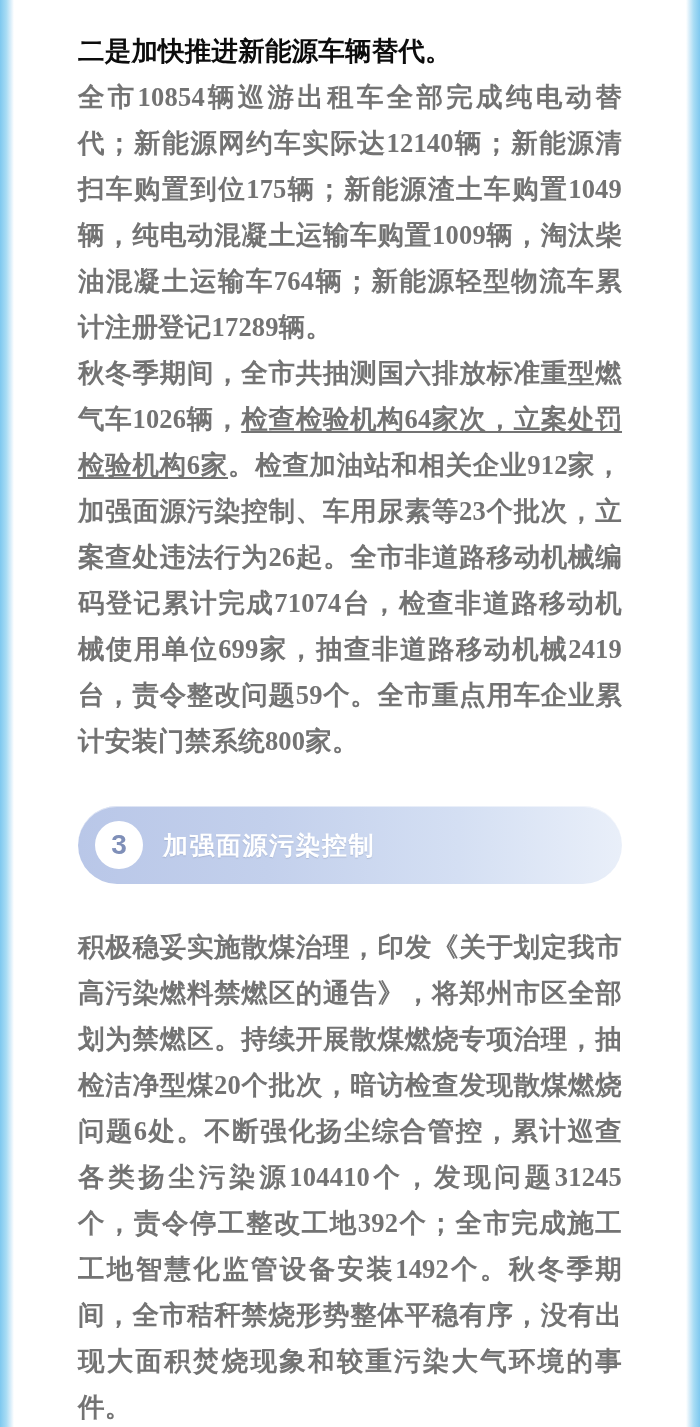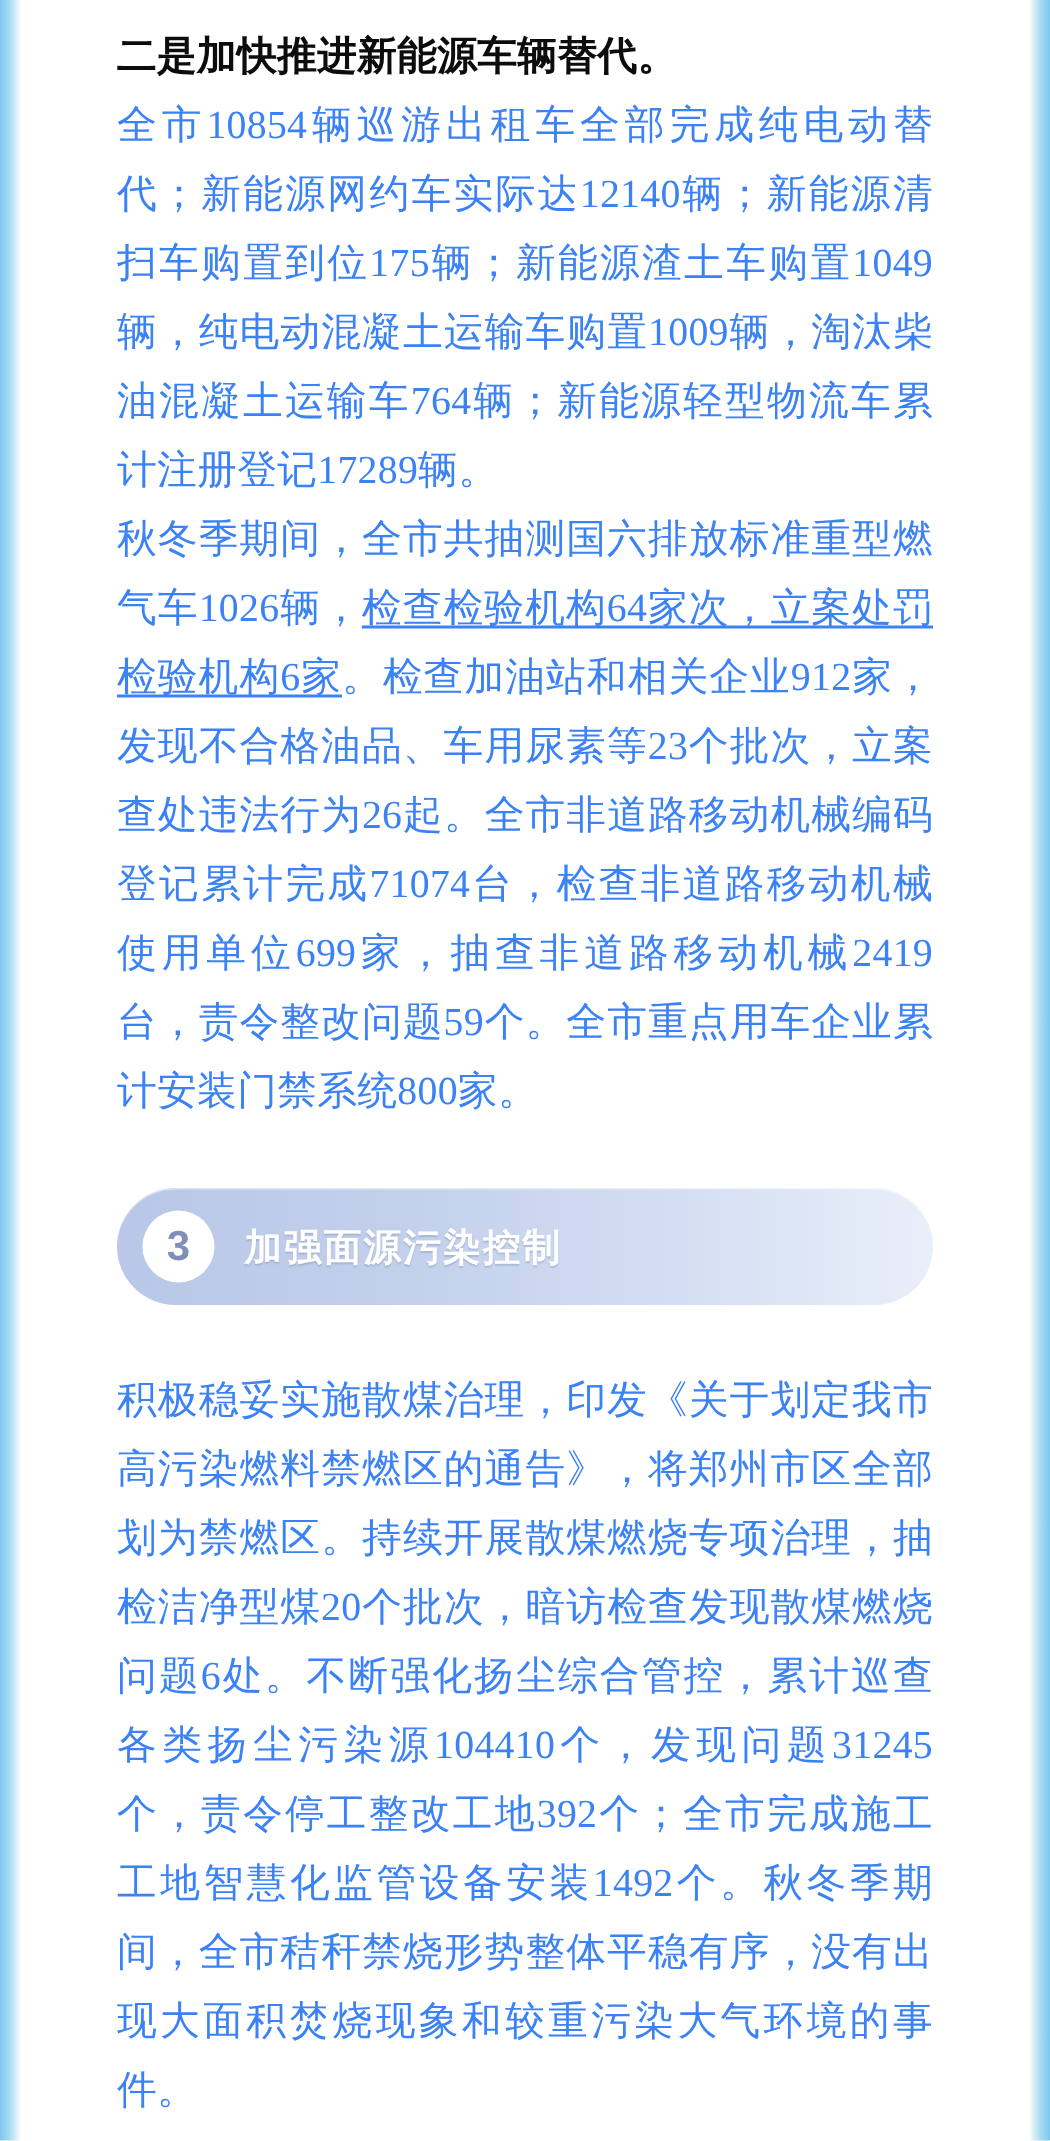--- a/index.html
+++ b/index.html
@@ -36,32 +36,33 @@
   }
   .content {
     position: absolute;
     left: 78px;
     right: 78px;
     top: 0;
   }
   .para {
     font-size: 26.5px;
     line-height: 46px;
-    color: #3b82f6;
+    color: #737373;
     text-align: justify;
     text-justify: inter-ideograph;
     letter-spacing: 0.2px;
     margin: 0;
+    font-weight: bold;
   }
   .heading {
     font-weight: bold;
     color: #0c0c0c;
   }
   .p-top {
-    padding-top: 14px;
+    padding-top: 28px;
   }
   .underline {
     text-decoration: underline;
     text-underline-offset: 3px;
   }
   
   .section-banner {
     position: relative;
     margin-top: 42px;
     margin-bottom: 8px;
@@ -107,21 +108,21 @@
   <div class="edge edge-left"></div>
   <div class="edge edge-right"></div>
 
   <div class="content">
 
     <p class="para heading p-top">二是加快推进新能源车辆替代。</p>
 
     <p class="para">全市10854辆巡游出租车全部完成纯电动替代；新能源网约车实际达12140辆；新能源清扫车购置到位175辆；新能源渣土车购置1049辆，纯电动混凝土运输车购置1009辆，淘汰柴油混凝土运输车764辆；新能源轻型物流车累计注册登记17289辆。</p>
 
 
-    <p class="para"><span>秋冬季期间，全市共抽测国六排放标准重型燃气车1026辆，</span><span class="underline">检查检验机构64家次，立案处罚检验机构6家</span><span>。检查加油站和相关企业912家，发现不合格油品、车用尿素等23个批次，立案查处违法行为26起。全市非道路移动机械编码登记累计完成71074台，检查非道路移动机械使用单位699家，抽查非道路移动机械2419台，责令整改问题59个。全市重点用车企业累计安装门禁系统800家。</span></p>
+    <p class="para"><span>秋冬季期间，全市共抽测国六排放标准重型燃气车1026辆，</span><span class="underline">检查检验机构64家次，立案处罚检验机构6家</span><span>。检查加油站和相关企业912家，加强面源污染控制、车用尿素等23个批次，立案查处违法行为26起。全市非道路移动机械编码登记累计完成71074台，检查非道路移动机械使用单位699家，抽查非道路移动机械2419台，责令整改问题59个。全市重点用车企业累计安装门禁系统800家。</span></p>
 
     <div class="section-banner">
       <div class="section-num">3</div>
       <div class="section-title">加强面源污染控制</div>
     </div>
 
     <div class="gap-after-banner"></div>
 
     <p class="para">积极稳妥实施散煤治理，印发《关于划定我市高污染燃料禁燃区的通告》，将郑州市区全部划为禁燃区。持续开展散煤燃烧专项治理，抽检洁净型煤20个批次，暗访检查发现散煤燃烧问题6处。不断强化扬尘综合管控，累计巡查各类扬尘污染源104410个，发现问题31245个，责令停工整改工地392个；全市完成施工工地智慧化监管设备安装1492个。秋冬季期间，全市秸秆禁烧形势整体平稳有序，没有出现大面积焚烧现象和较重污染大气环境的事件。</p>
 

